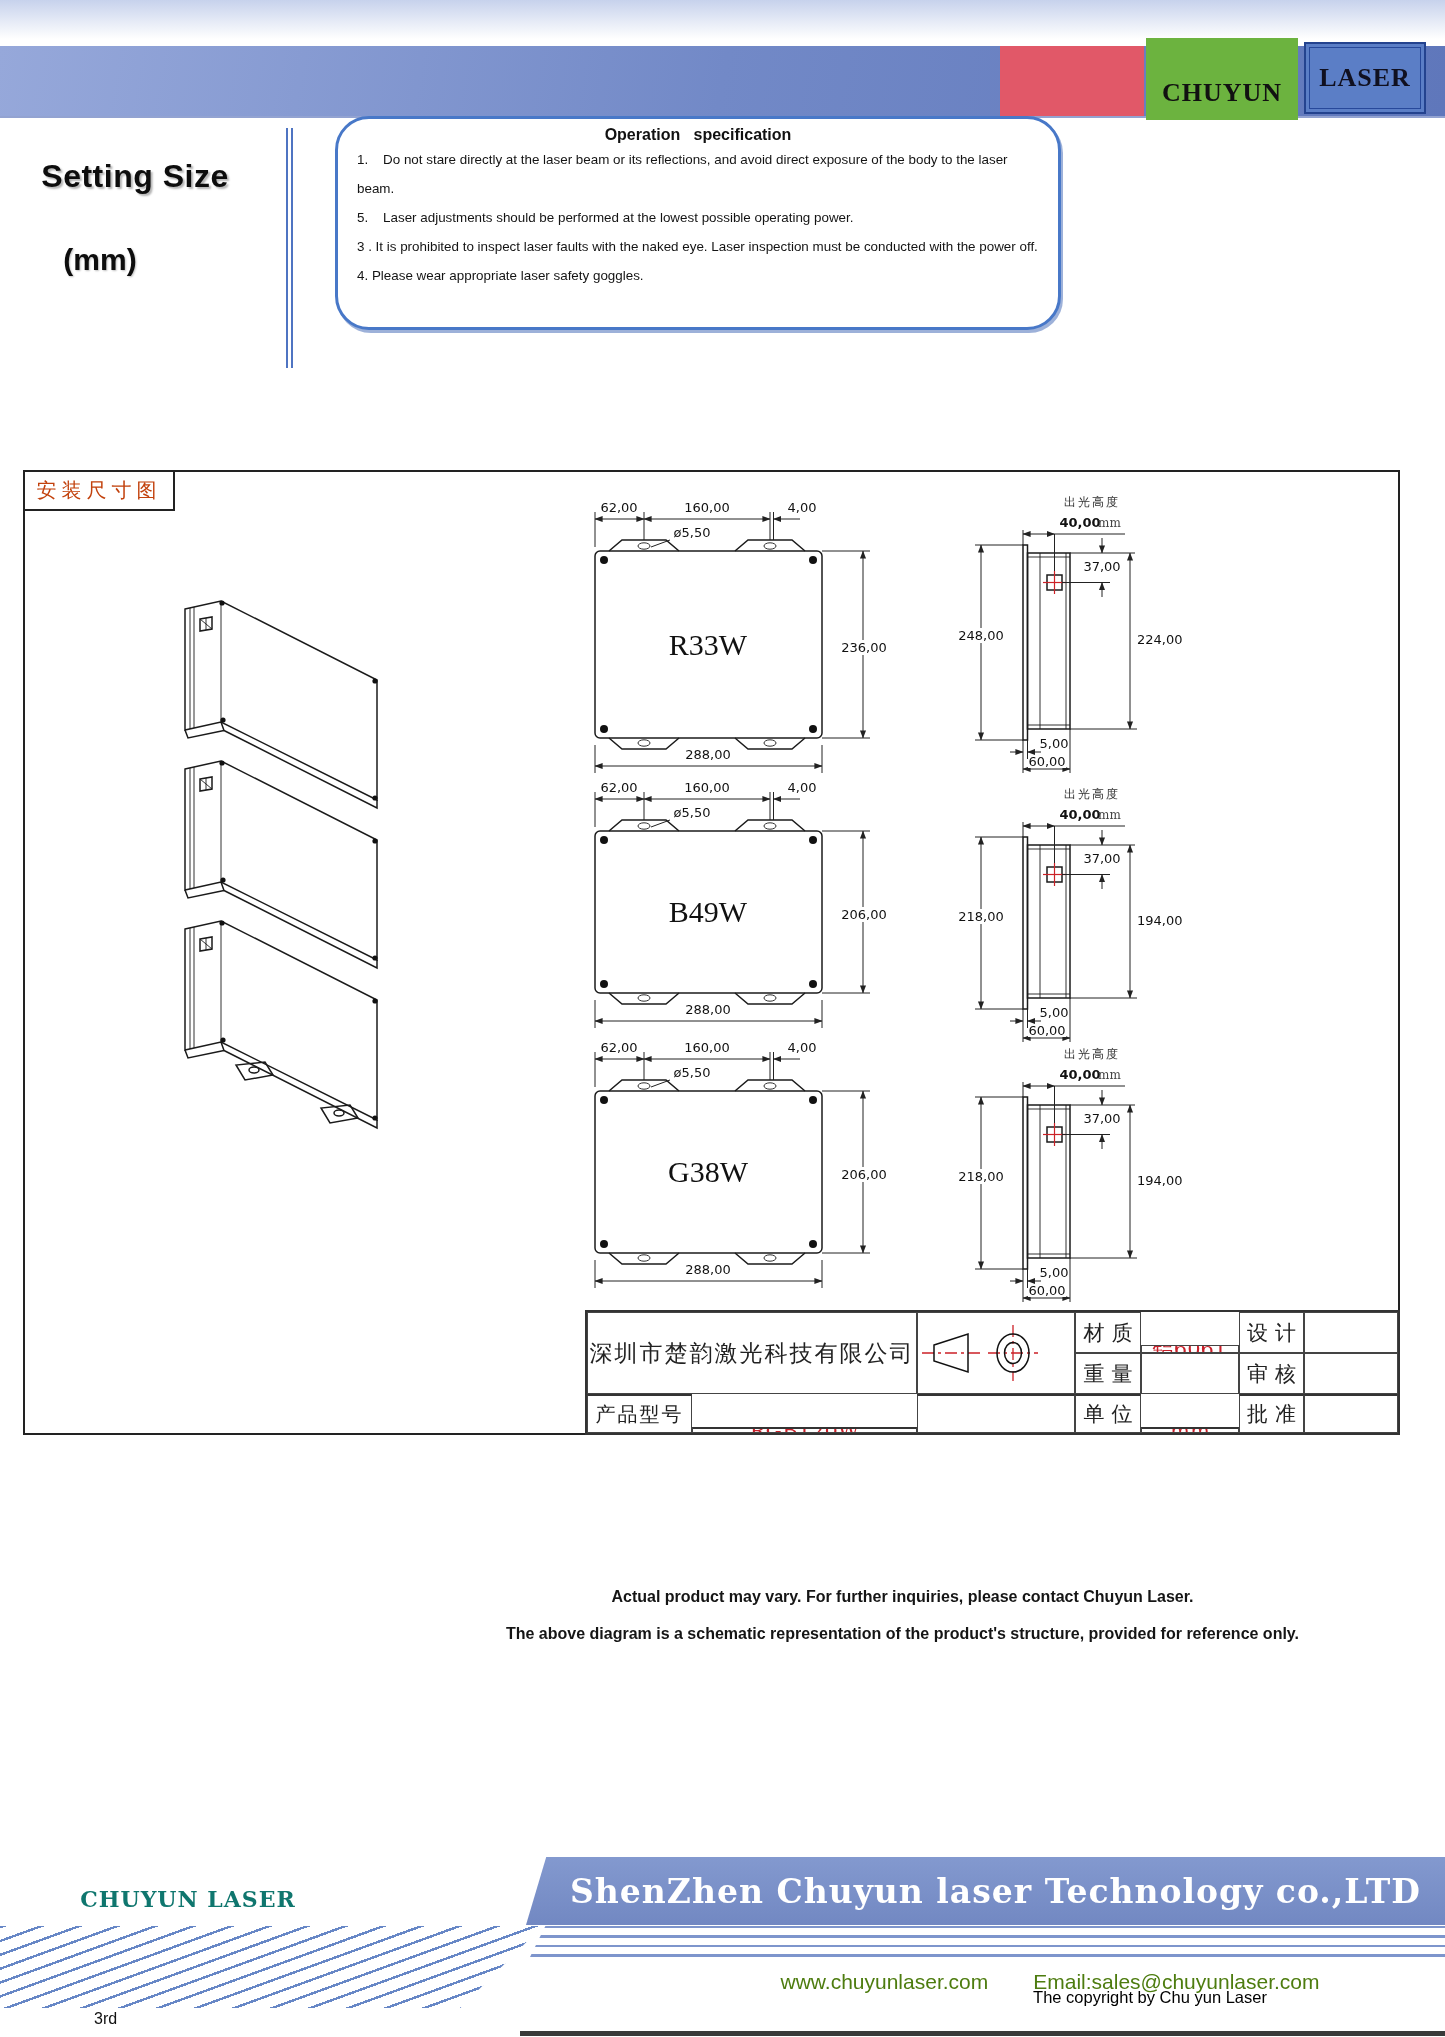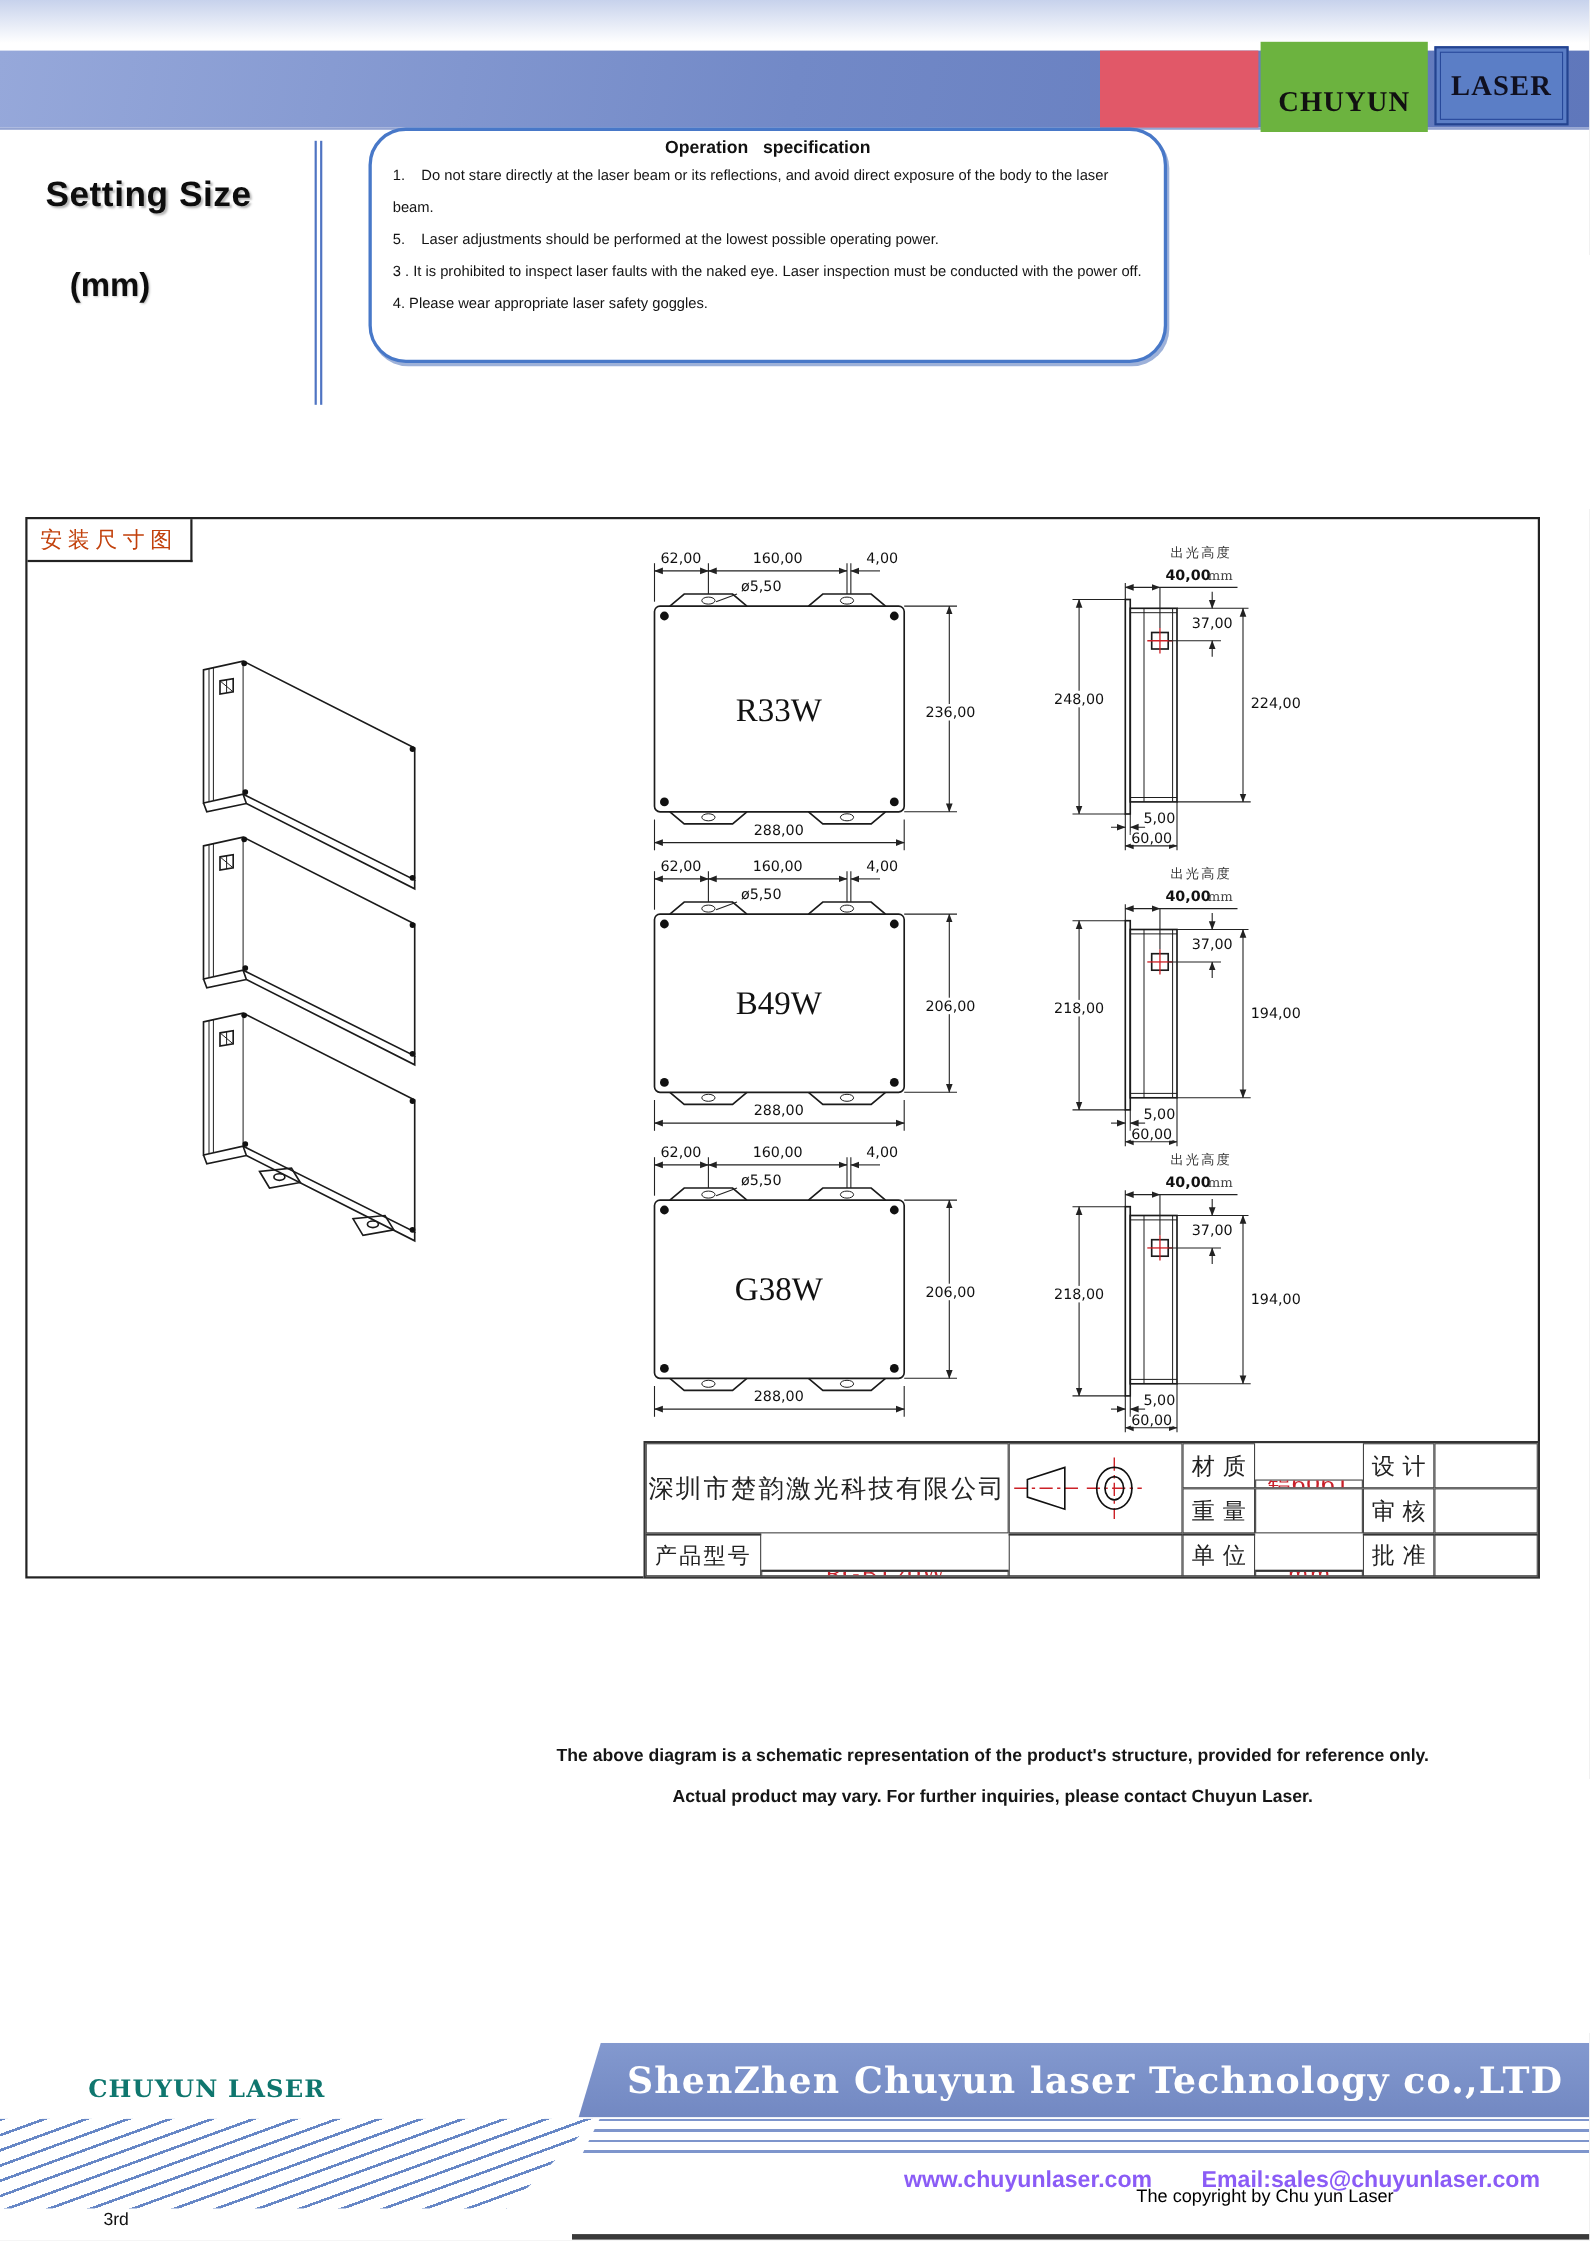--- a/index.html
+++ b/index.html
@@ -74,22 +74,22 @@
   .f-band-text{position:absolute;left:546px;top:0;width:899px;height:100%;display:flex;align-items:center;justify-content:center;
         font-family:"DejaVu Serif",serif;font-weight:bold;font-size:33px;color:#fff;letter-spacing:1px;}
   .f-brand{left:58px;top:1886px;width:260px;text-align:center;font-family:"DejaVu Serif",serif;font-weight:bold;
         font-size:22px;color:#0f766e;letter-spacing:1px;}
   .f-stripes-left{left:0;top:1926px;width:548px;height:82px;
         clip-path:polygon(0 0,99% 0,84% 100%,0 100%);
         background:repeating-linear-gradient(160deg,#6787c6 0px,#6787c6 2.4px,rgba(0,0,0,0) 2.4px,rgba(0,0,0,0) 13px);}
   .f-stripes-right{left:527px;top:1926px;width:918px;height:37px;
         clip-path:polygon(2% 0,100% 0,100% 100%,0 100%);
         background:repeating-linear-gradient(180deg,#7e95cc 0px,#7e95cc 2.4px,rgba(0,0,0,0) 2.4px,rgba(0,0,0,0) 9.5px);}
-  .f-links{left:700px;top:1970px;width:700px;display:flex;justify-content:flex-end;gap:45px;
-        font-size:21px;font-weight:bold;color:#8b5cf6;}
+  .f-links{left:700px;top:1970px;width:700px;display:flex;justify-content:center;gap:45px;
+        font-size:21px;font-weight:normal;color:#4d7c0f;}
   .f-copy{left:980px;top:1988px;width:340px;text-align:center;font-size:16.5px;color:#000;}
   .f-rev{left:94px;top:2010px;font-size:16px;color:#111;}
   .f-bar{left:520px;top:2031px;width:925px;height:5px;background:#3a3a3a;}
 </style>
 </head>
 <body>
 
 <div class="page">
 
   <div class="abs top-fade"></div>
@@ -438,22 +438,22 @@
     <div class="tb-small tb-row3">产品型号</div>
     <div class="tb-red tb-row3">RGB120W</div>
     <div class="tb-row3"></div>
     <div class="tb-label tb-row3">单位</div>
     <div class="tb-red tb-row3">mm</div>
     <div class="tb-label tb-row3">批准</div>
     <div class="tb-row3"></div>
   </div>
 
   <div class="abs disclaimer">
+    <div>Actual product may vary. For further inquiries, please contact Chuyun Laser.</div>
     <div>The above diagram is a schematic representation of the product's structure, provided for reference only.</div>
-    <div>Actual product may vary. For further inquiries, please contact Chuyun Laser.</div>
   </div>
 
   <div class="abs f-band">
     <div class="f-band-fill"></div>
     <div class="f-band-text">ShenZhen Chuyun laser Technology co.,LTD</div>
   </div>
   <div class="abs f-brand">CHUYUN LASER</div>
   <div class="abs f-stripes-left"></div>
   <div class="abs f-stripes-right"></div>
   <div class="abs f-links">

